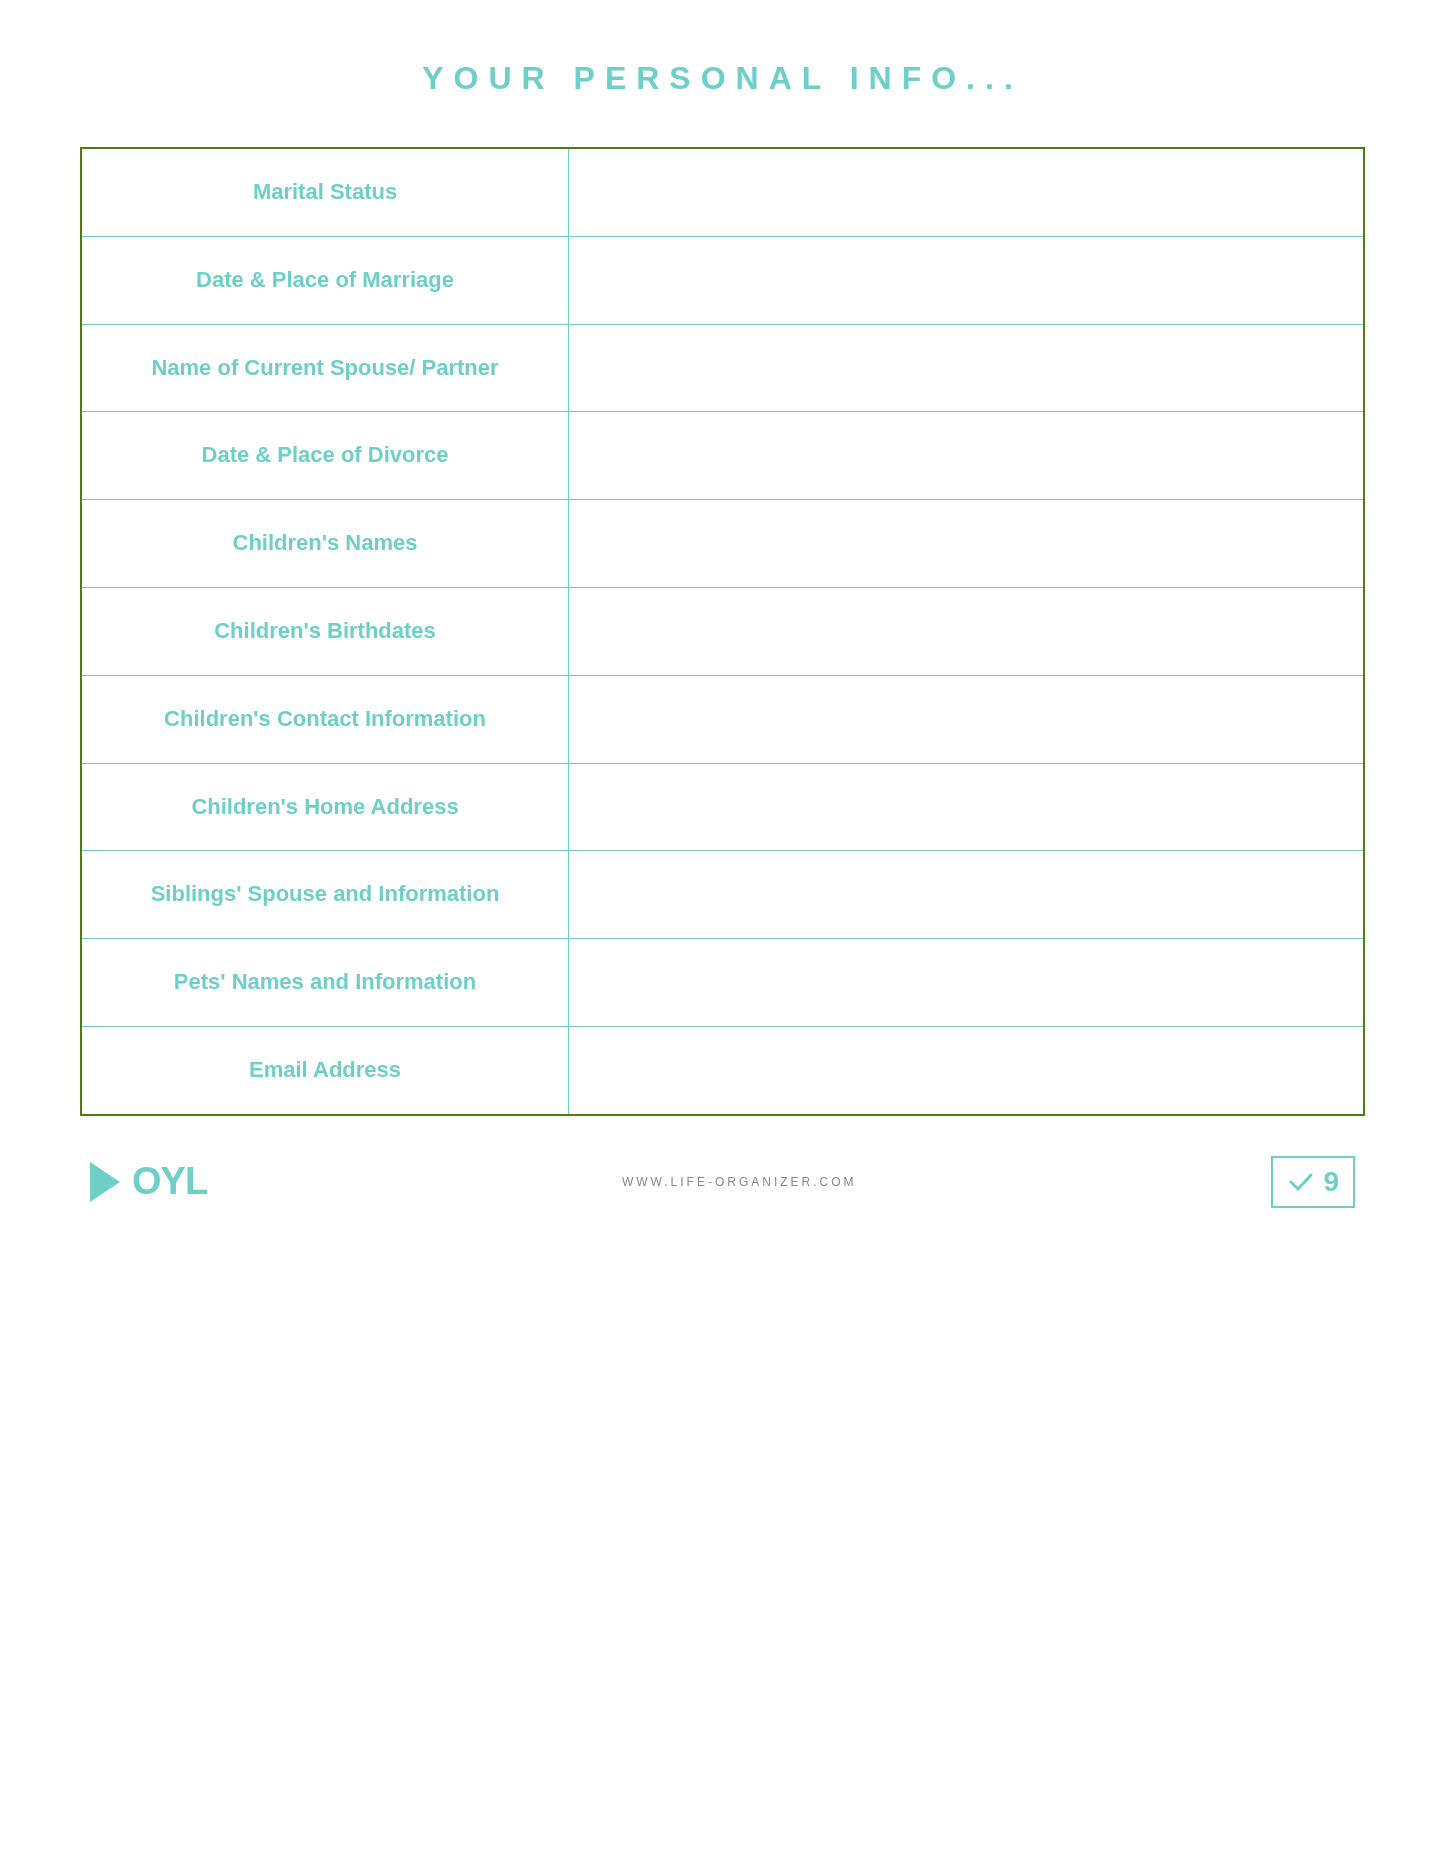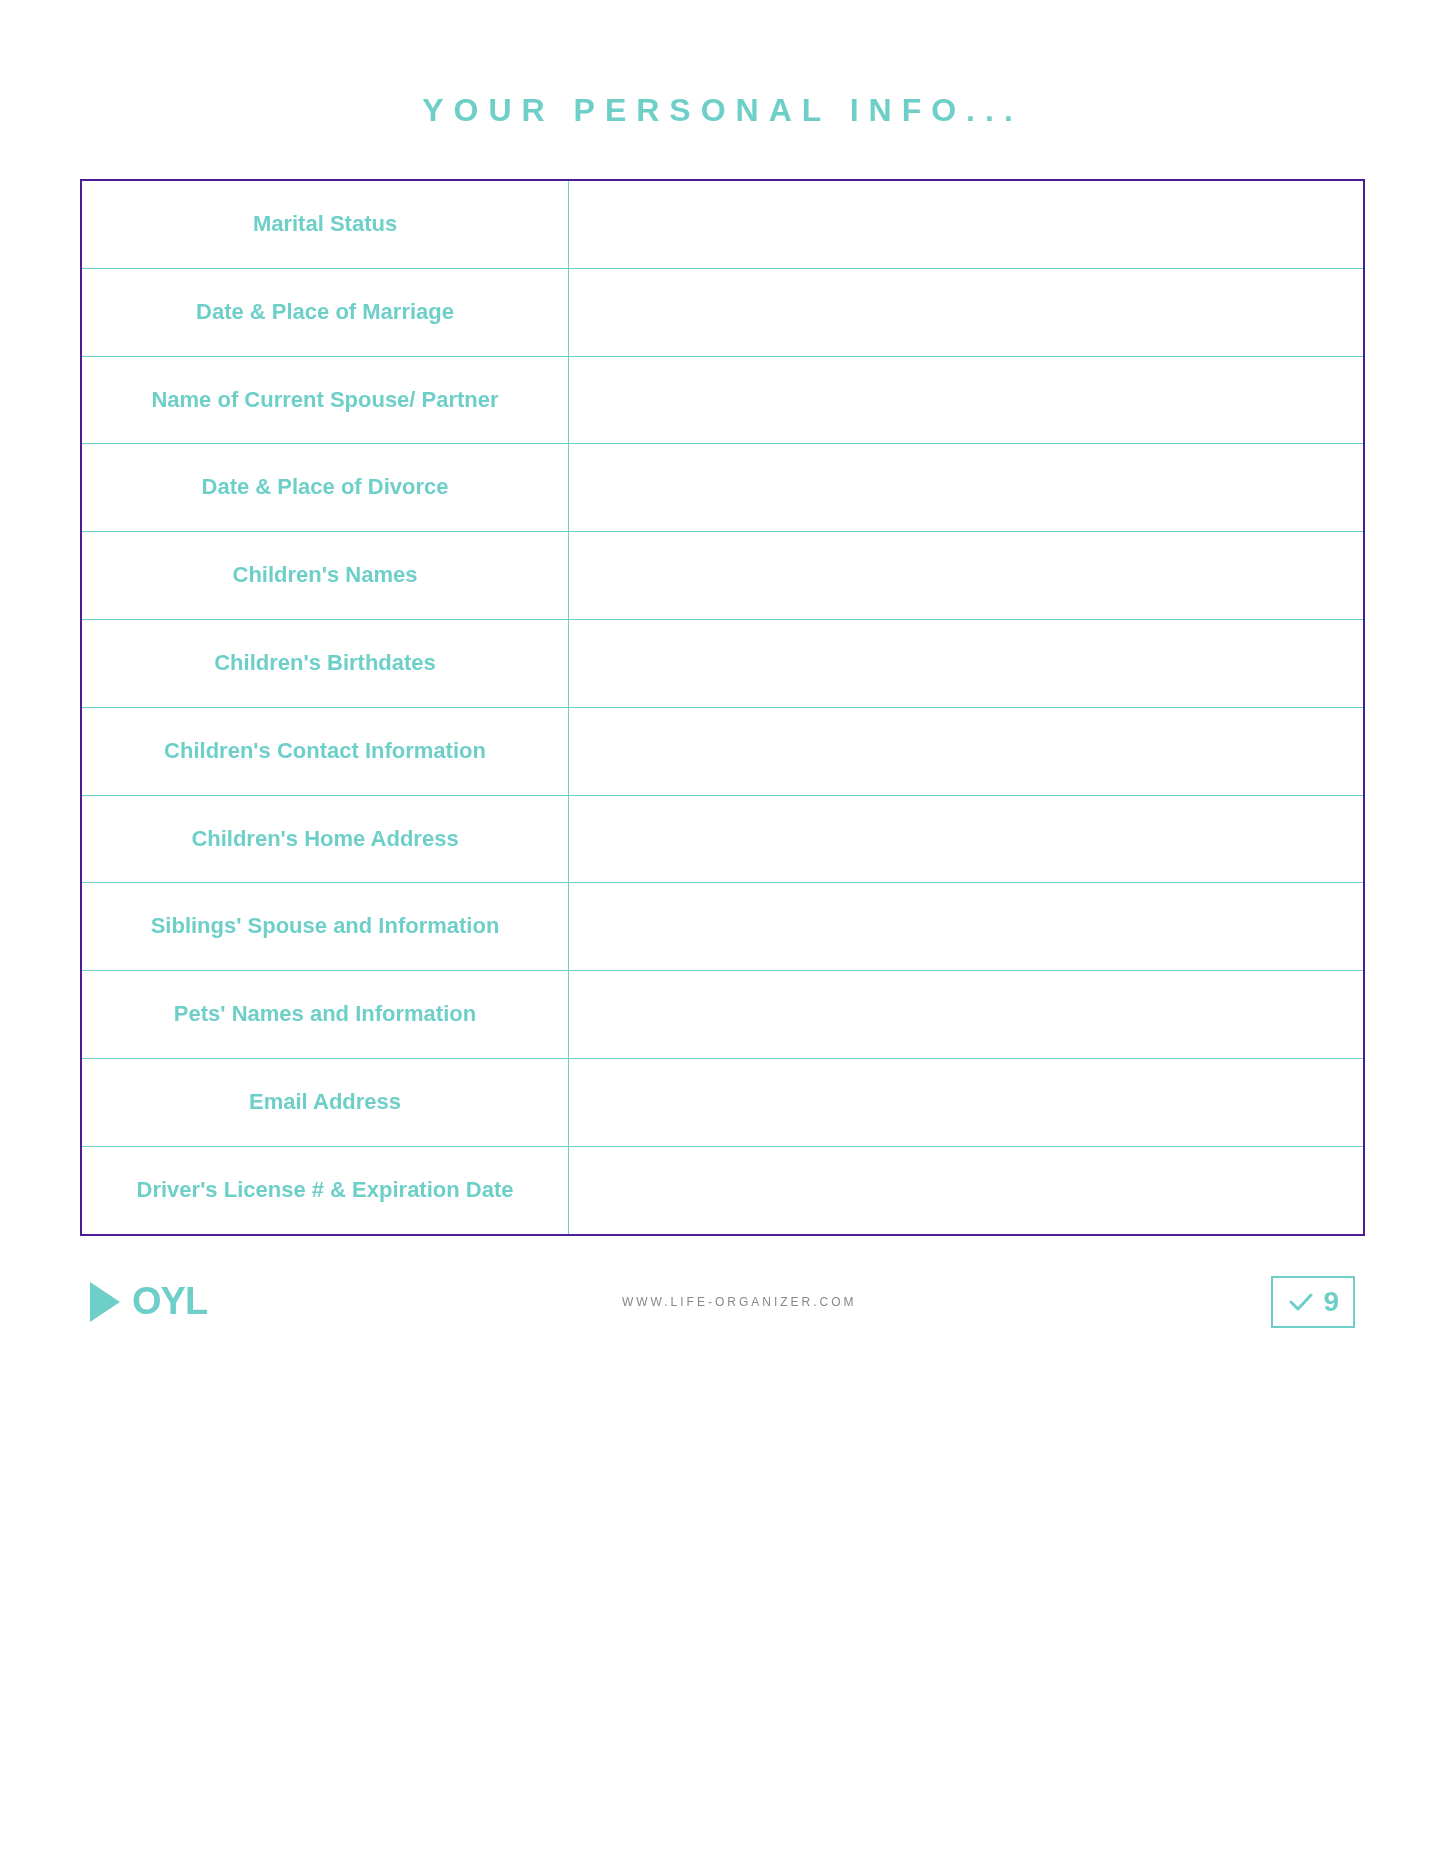--- a/index.html
+++ b/index.html
@@ -27,27 +27,26 @@
 
     .page-title {
       text-align: center;
       font-size: 32px;
       letter-spacing: 10px;
       color: #6ecfc9;
       font-weight: 600;
       margin-bottom: 50px;
       font-family: Arial, sans-serif;
       text-transform: uppercase;
-      margin-top: 32px;
     }
 
     .info-table {
       width: 100%;
       border-collapse: collapse;
-      border: 2px solid #4c1d95;
+      border: 2px solid #4d7c0f;
     }
 
     .info-table tr {
       border-bottom: 1.5px solid #6ecfc9;
     }
 
     .info-table tr:last-child {
       border-bottom: none;
     }
 
@@ -172,24 +171,20 @@
         <tr>
           <td class="label-cell"><span>Siblings' Spouse and Information</span></td>
           <td class="value-cell"></td>
         </tr>
         <tr>
           <td class="label-cell"><span>Pets' Names and Information</span></td>
           <td class="value-cell"></td>
         </tr>
         <tr>
           <td class="label-cell"><span>Email Address</span></td>
-          <td class="value-cell"></td>
-        </tr>
-        <tr>
-          <td class="label-cell"><span>Driver's License # &amp; Expiration Date</span></td>
           <td class="value-cell"></td>
         </tr>
       </tbody>
   </table>
 
   <div class="footer">
     <div class="logo-container">
       <svg class="logo-icon" viewBox="0 0 40 50" width="40" height="50">
         <polygon points="0,5 30,25 0,45" fill="#6ecfc9"></polygon>
       </svg>

